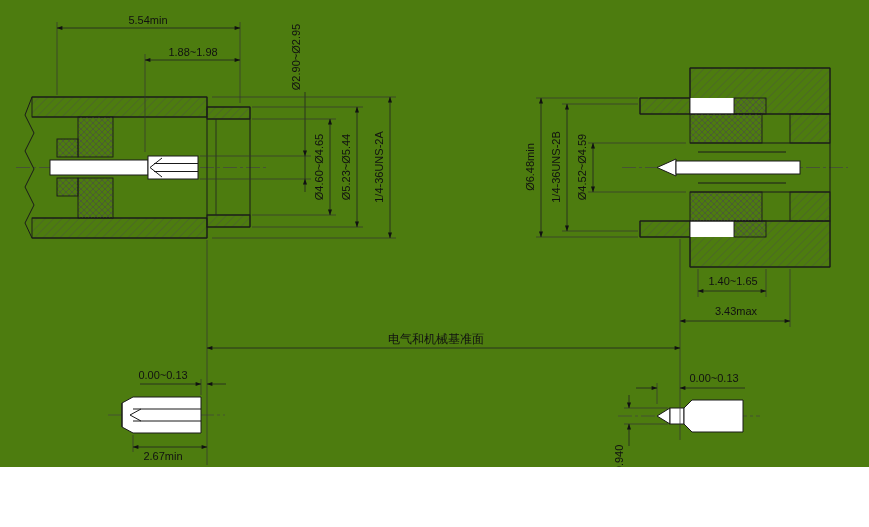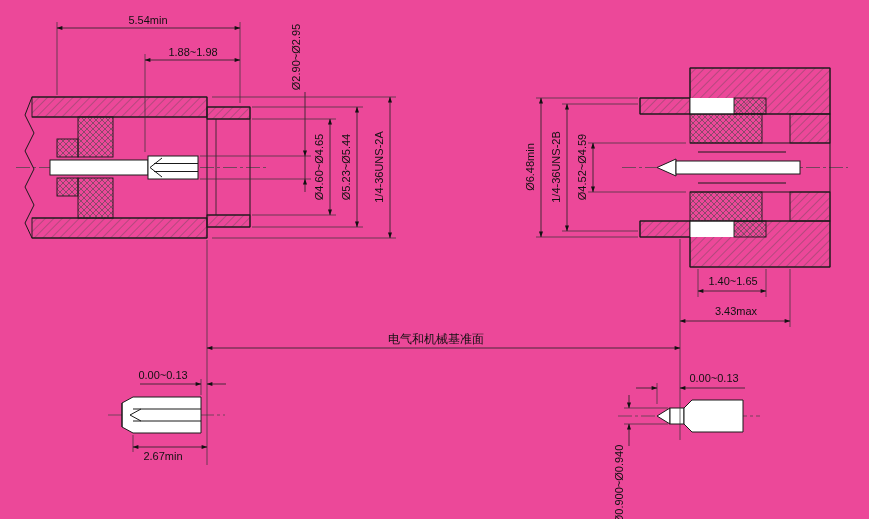--- a/index.html
+++ b/index.html
@@ -1,16 +1,16 @@
 <!DOCTYPE html>
 <html><head>
 <meta charset="utf-8">
 <style>
   html,body{margin:0;padding:0;background:#ffffff;}
-  .stage{width:869px;height:519px;background:#ec4899;position:relative;overflow:hidden;}
+  .stage{width:869px;height:467px;background:#4d7c0f;position:relative;overflow:hidden;}
   svg{display:block;}
   .ol{stroke:#1a1a1a;stroke-width:1;fill:none;}
   .thin{stroke:#222222;stroke-width:0.8;fill:none;}
   .ext{stroke:#333333;stroke-width:0.7;fill:none;}
   .cl{stroke:#444444;stroke-width:0.7;fill:none;stroke-dasharray:14 3 3 3;}
   .hatch{fill:url(#h45);stroke:#1a1a1a;stroke-width:0.9;}
   .xhatch{fill:url(#hx);stroke:#1a1a1a;stroke-width:0.9;}
   .white{fill:#ffffff;stroke:none;}
   .whiteol{fill:#ffffff;stroke:#1a1a1a;stroke-width:1;}
   .dim{font:11px "Liberation Sans","DejaVu Sans",sans-serif;fill:#111111;}

